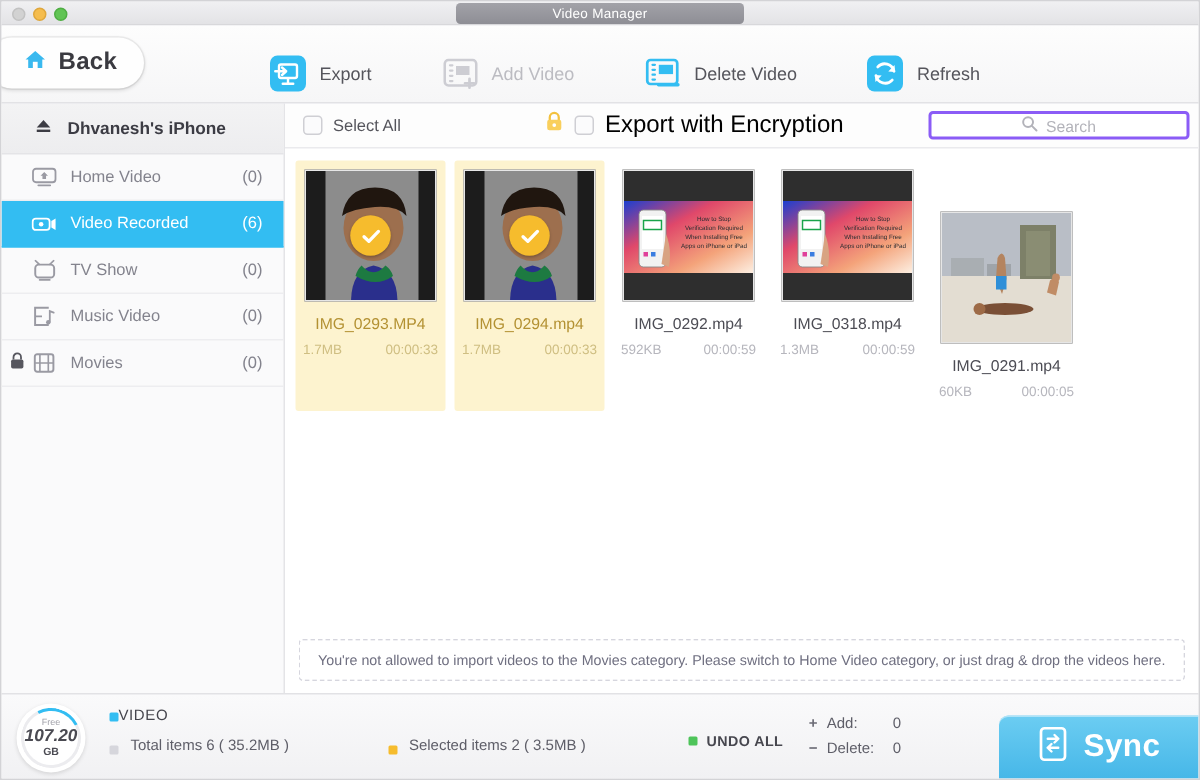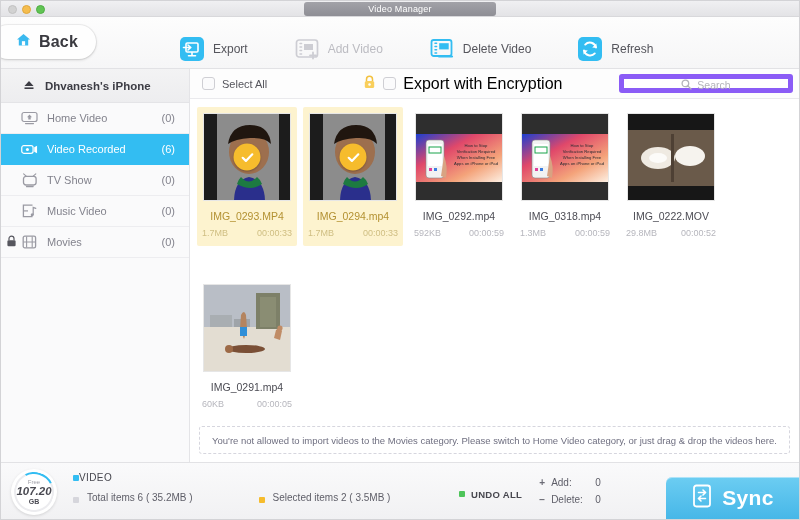--- a/index.html
+++ b/index.html
@@ -95,22 +95,22 @@
     background: #fdfdfd; padding: 0 6px 0 12px;
   }
   .chk-wrap { display: flex; align-items: center; gap: 7px; font-size: 11px; color: #55555c; }
   .chk {
     width: 13px; height: 13px; border-radius: 3px;
     border: 1px solid #cfcfd4; background: #fbfbfc;
   }
   .encwrap { margin-left: 96px; display: flex; align-items: center; gap: 7px; }
   .search {
     margin-left: auto; width: 174px; height: 19px; border-radius: 3px;
-    border: 5px solid #8b5cf6; background: #fff;
-    display: flex; align-items: flex-start; justify-content: center; gap: 5px;
+    border: 2px solid #8b5cf6; background: #fff;
+    display: flex; align-items: flex-end; justify-content: center; gap: 5px;
     font-size: 10.5px; color: #b3b3ba;
   }
 
   
   .grid-area { flex: 1; padding: 8px 0 0 4px; overflow: hidden; }
   .grid { display: flex; flex-wrap: wrap; }
   .card {
     width: 100px; padding: 6px 0 8px; margin: 0 3px 4px 3px;
     display: flex; flex-direction: column; align-items: center;
     border-radius: 2px;
@@ -491,37 +491,20 @@
                 </g>
               </svg>
             </div>
             <div class="fname">IMG_0318.mp4</div>
             <div class="fmeta">
               <span>1.3MB</span>
               <span>00:00:59</span>
             </div>
           </div>
 
-          <div class="card">
-            <div class="thumb">
-              <svg width="88" height="88" viewBox="0 0 88 88">
-                <rect width="88" height="88" fill="#171717"></rect>
-                <rect x="0" y="16" width="88" height="56" fill="#6a5a4a"></rect>
-                <ellipse cx="30" cy="44" rx="17" ry="11" fill="#efeae2"></ellipse>
-                <ellipse cx="62" cy="42" rx="15" ry="10" fill="#f6f3ee"></ellipse>
-                <rect x="43" y="20" width="3" height="48" fill="#4e4034"></rect>
-                <ellipse cx="30" cy="44" rx="9" ry="5" fill="#ffffff" opacity="0.8"></ellipse>
-              </svg>
-            </div>
-            <div class="fname">IMG_0222.MOV</div>
-            <div class="fmeta">
-              <span>29.8MB</span>
-              <span>00:00:52</span>
-            </div>
-          </div>
 
           <div class="card" style="margin-top:28px;">
             <div class="thumb">
               <svg width="88" height="88" viewBox="0 0 88 88">
                 <rect width="88" height="88" fill="#c9cdd2"></rect>
                 <rect x="0" y="0" width="88" height="42" fill="#b9bec6"></rect>
                 <rect x="0" y="42" width="88" height="46" fill="#e3ddd2"></rect>
                 <rect x="52" y="8" width="24" height="36" fill="#7d8068"></rect>
                 <rect x="56" y="12" width="16" height="30" fill="#8a8d73"></rect>
                 <rect x="6" y="30" width="22" height="12" fill="#a9aeb2"></rect>

